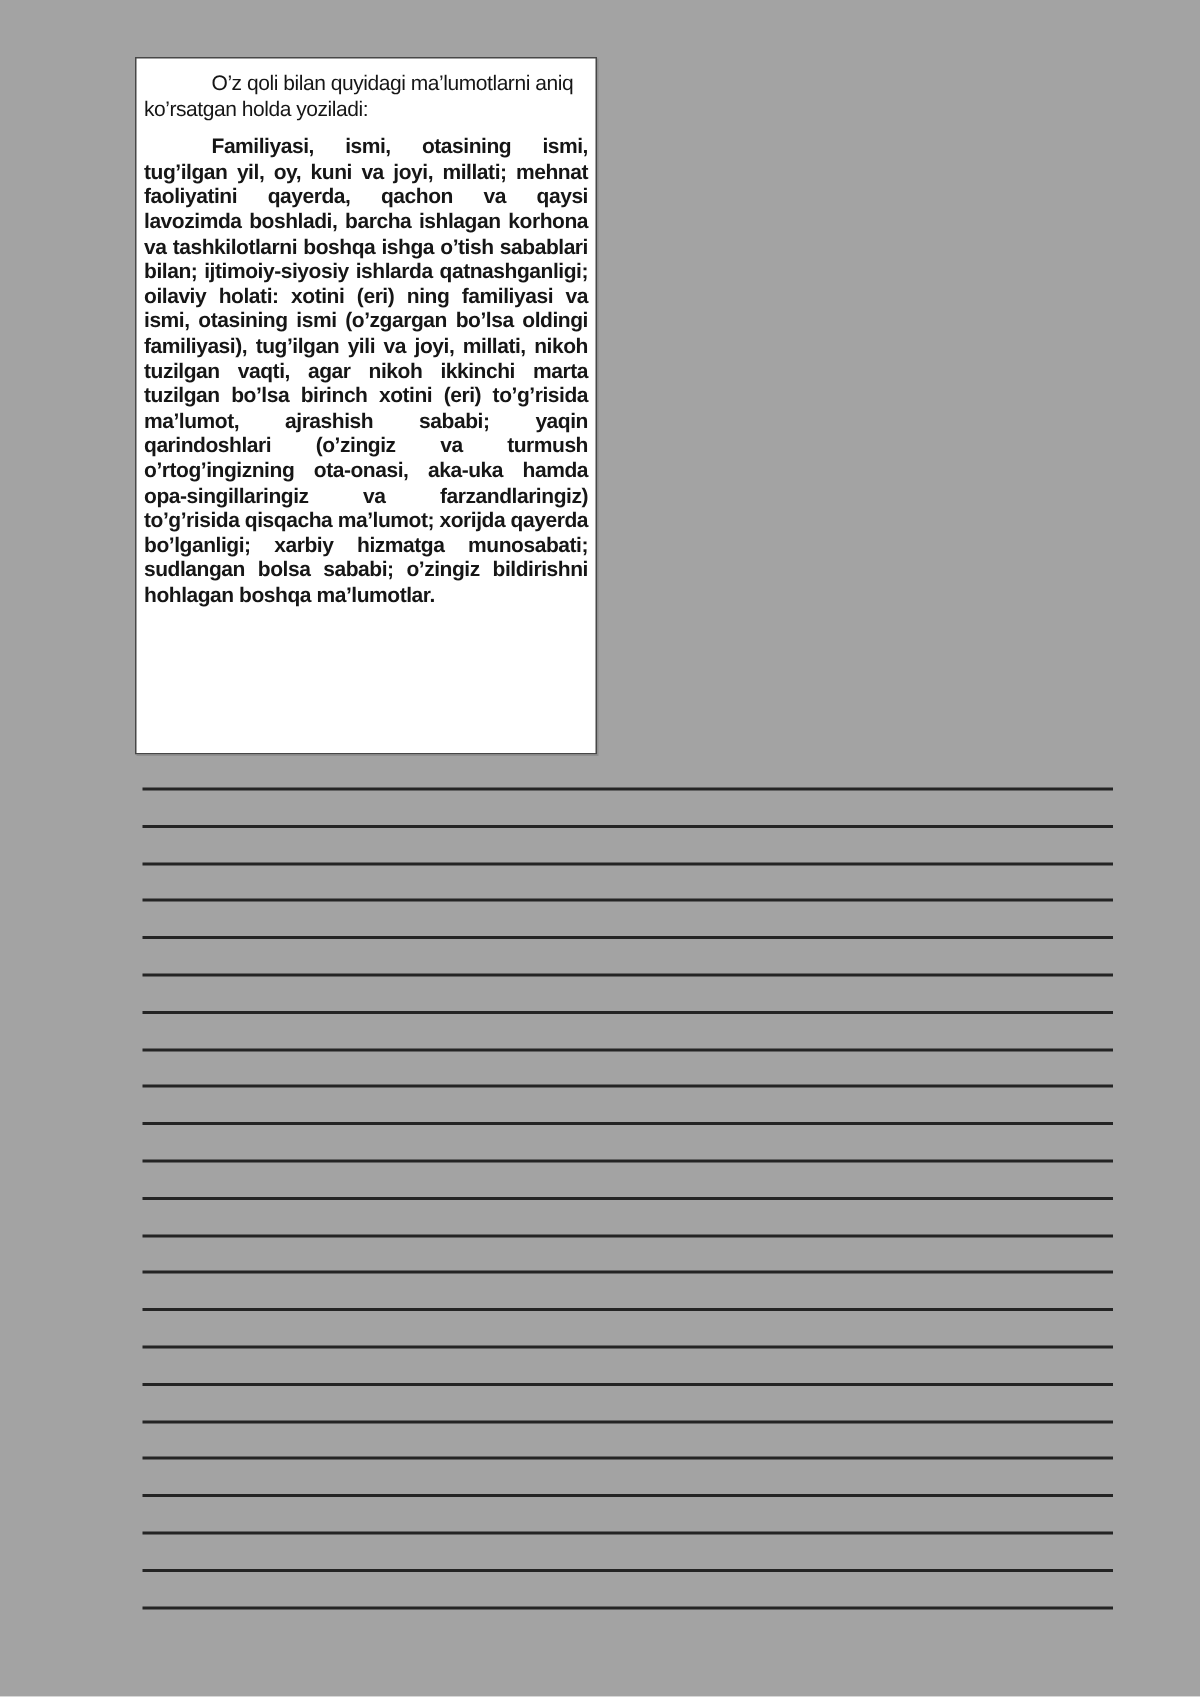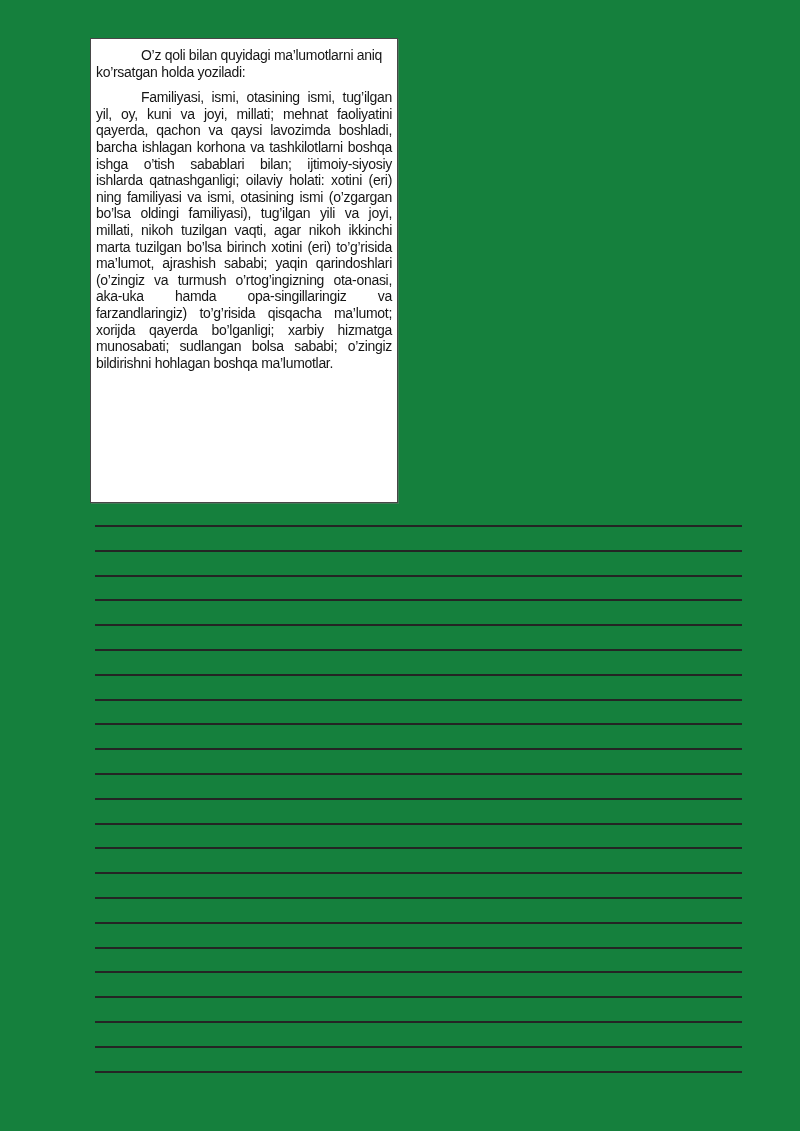--- a/index.html
+++ b/index.html
@@ -1,21 +1,21 @@
 <!DOCTYPE html>
 <html><head>
 <meta charset="utf-8">
 <style>
   * { margin: 0; padding: 0; box-sizing: border-box; }
   html, body { background: #ffffff; }
   .page {
     position: relative;
     width: 800px;
     height: 1131px;
-    background: #15803d;
+    background: #a3a3a3;
     font-family: "Liberation Sans", sans-serif;
     color: #111111;
     overflow: hidden;
   }
 
   
   .instructions-box {
     position: absolute;
     left: 90px;
     top: 38px;
@@ -33,20 +33,21 @@
     letter-spacing: -0.3px;
     color: #161616;
     text-indent: 45px;
   }
   .instructions-box .intro {
     text-align: left;
     margin-bottom: 9px;
   }
   .instructions-box .body {
     text-align: justify;
+    font-weight: bold;
   }
 
   
   .page-title {
     position: absolute;
     left: 410px;
     top: 41px;
     width: 320px;
     text-align: center;
     font-style: italic;

